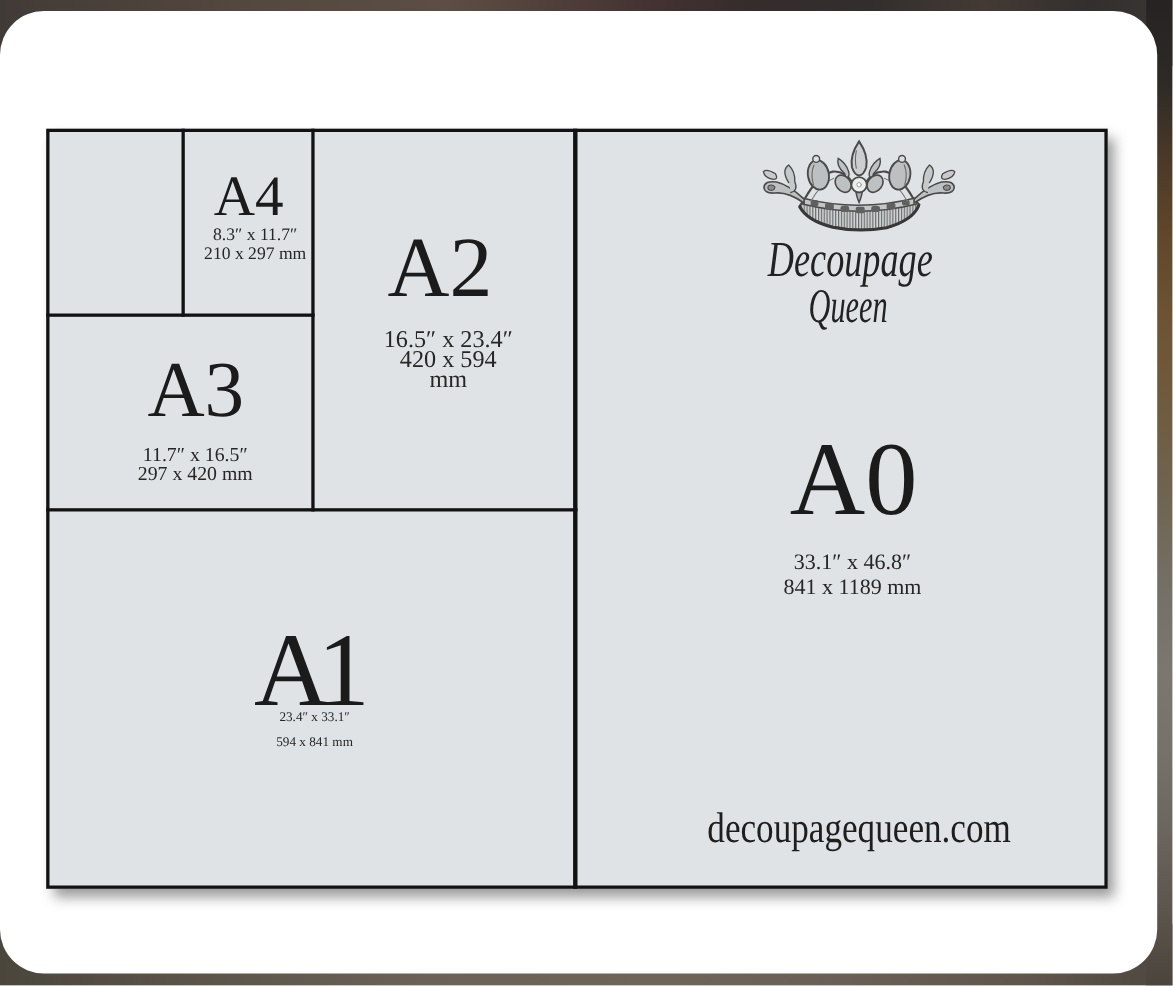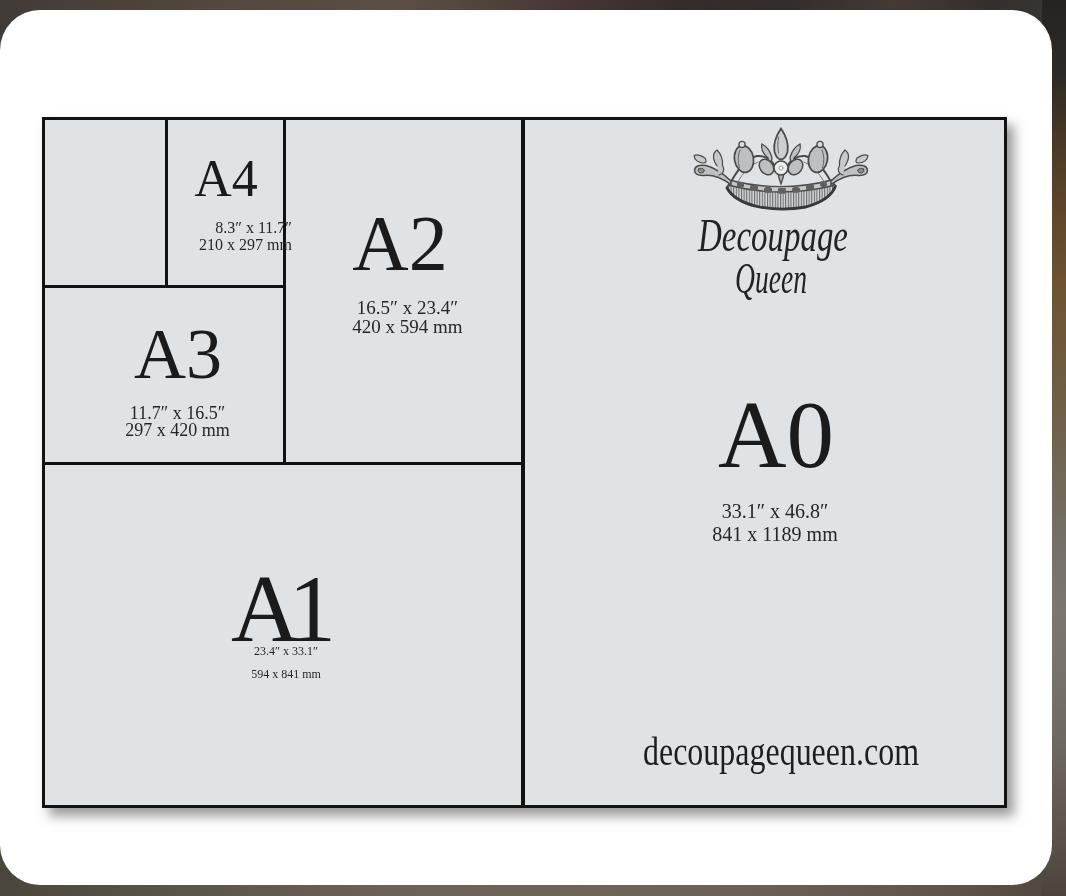--- a/index.html
+++ b/index.html
@@ -27,25 +27,25 @@
 <div class="line" style="left:283px;top:117px;width:3px;height:348px;"></div>
 
 <div class="line" style="left:521px;top:117px;width:4px;height:691px;"></div>
 
 <div class="line" style="left:42px;top:285px;width:244px;height:3px;"></div>
 
 <div class="line" style="left:42px;top:462px;width:483px;height:3px;"></div>
 
 <div class="celllabel" style="left:165px;top:153px;width:122px;font-size:52px;">A4</div>
 
-<div class="sub" style="left:172px;top:220px;width:120px;font-size:16px;line-height:16.5px;text-align:right;">8.3″ x 11.7″<br>210 x 297 mm</div>
+<div class="sub" style="left:172px;top:206px;width:120px;font-size:16px;line-height:16.5px;">8.3″ x 11.7″<br>210 x 297 mm</div>
 
 <div class="celllabel" style="left:340px;top:204px;width:120px;font-size:78px;">A2</div>
 
-<div class="sub" style="left:345px;top:299px;width:125px;font-size:19px;line-height:18.5px;">16.5″ x 23.4″<br>420 x 594 mm</div>
+<div class="sub" style="left:345px;top:299px;width:125px;font-size:22px;line-height:18.5px;">16.5″ x 23.4″<br>420 x 594 mm</div>
 
 <div class="celllabel" style="left:102px;top:318px;width:120px;font-size:72px;text-align:right;">A3</div>
 
 <div class="sub" style="left:115px;top:405px;width:125px;font-size:18px;line-height:16.5px;">11.7″ x 16.5″<br>297 x 420 mm</div>
 
 <div class="celllabel" style="left:208px;top:562px;width:140px;font-size:95px;letter-spacing:-11px;">A1</div>
 
 <div class="sub" style="left:211px;top:640px;width:150px;font-size:12px;line-height:22.5px;">23.4″ x 33.1″<br>594 x 841 mm</div>
 
 <div class="celllabel" style="left:696px;top:388px;width:160px;font-size:95px;">A0</div>

